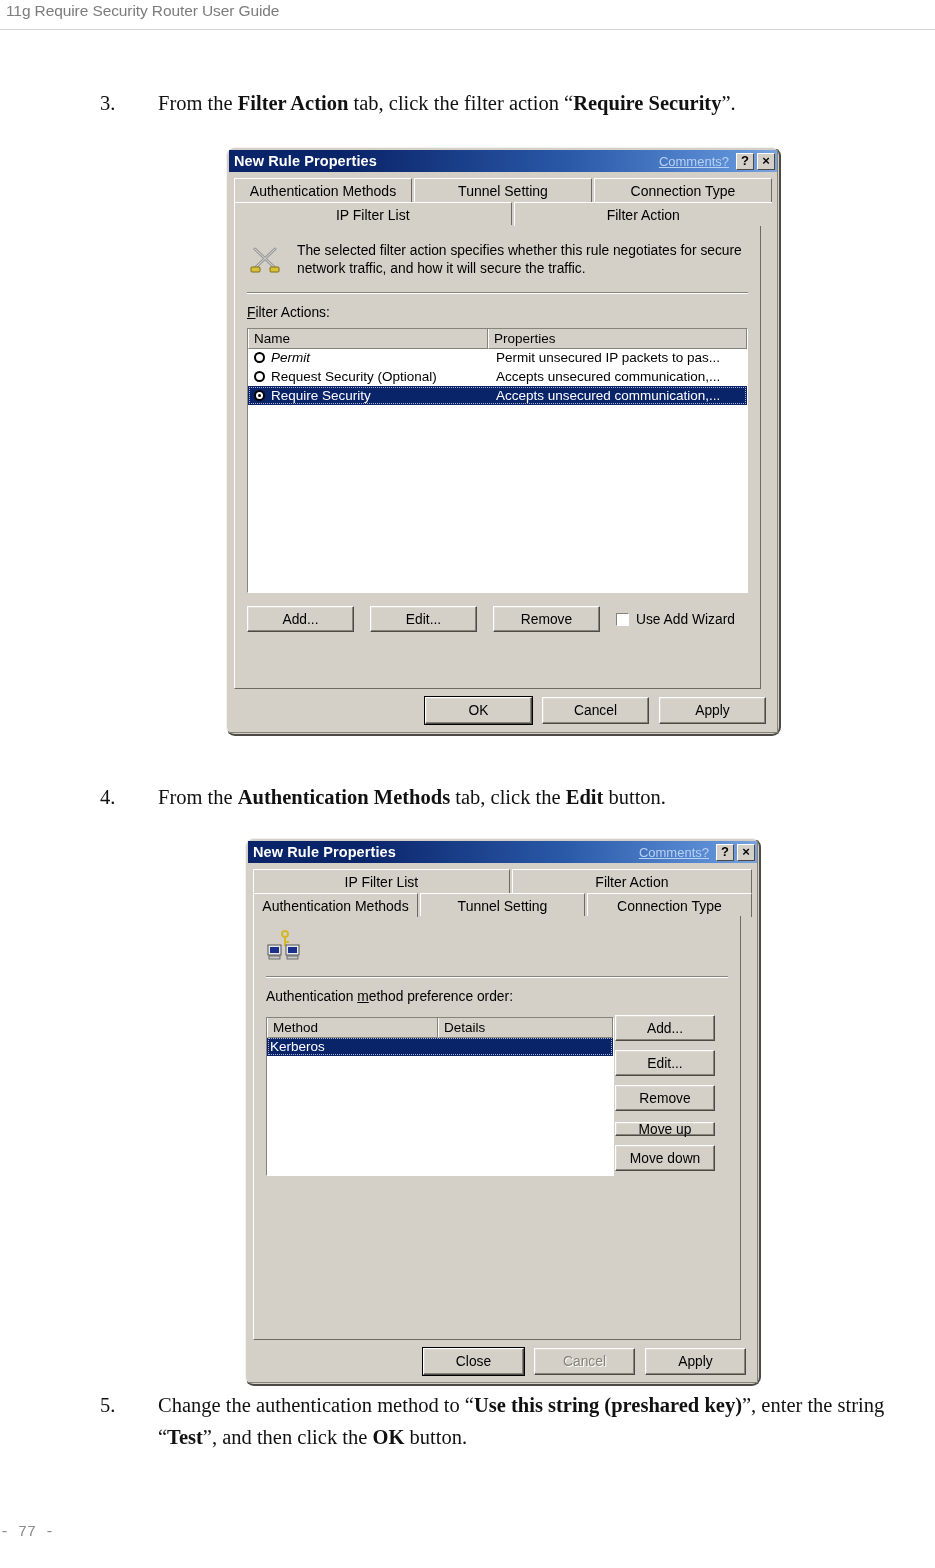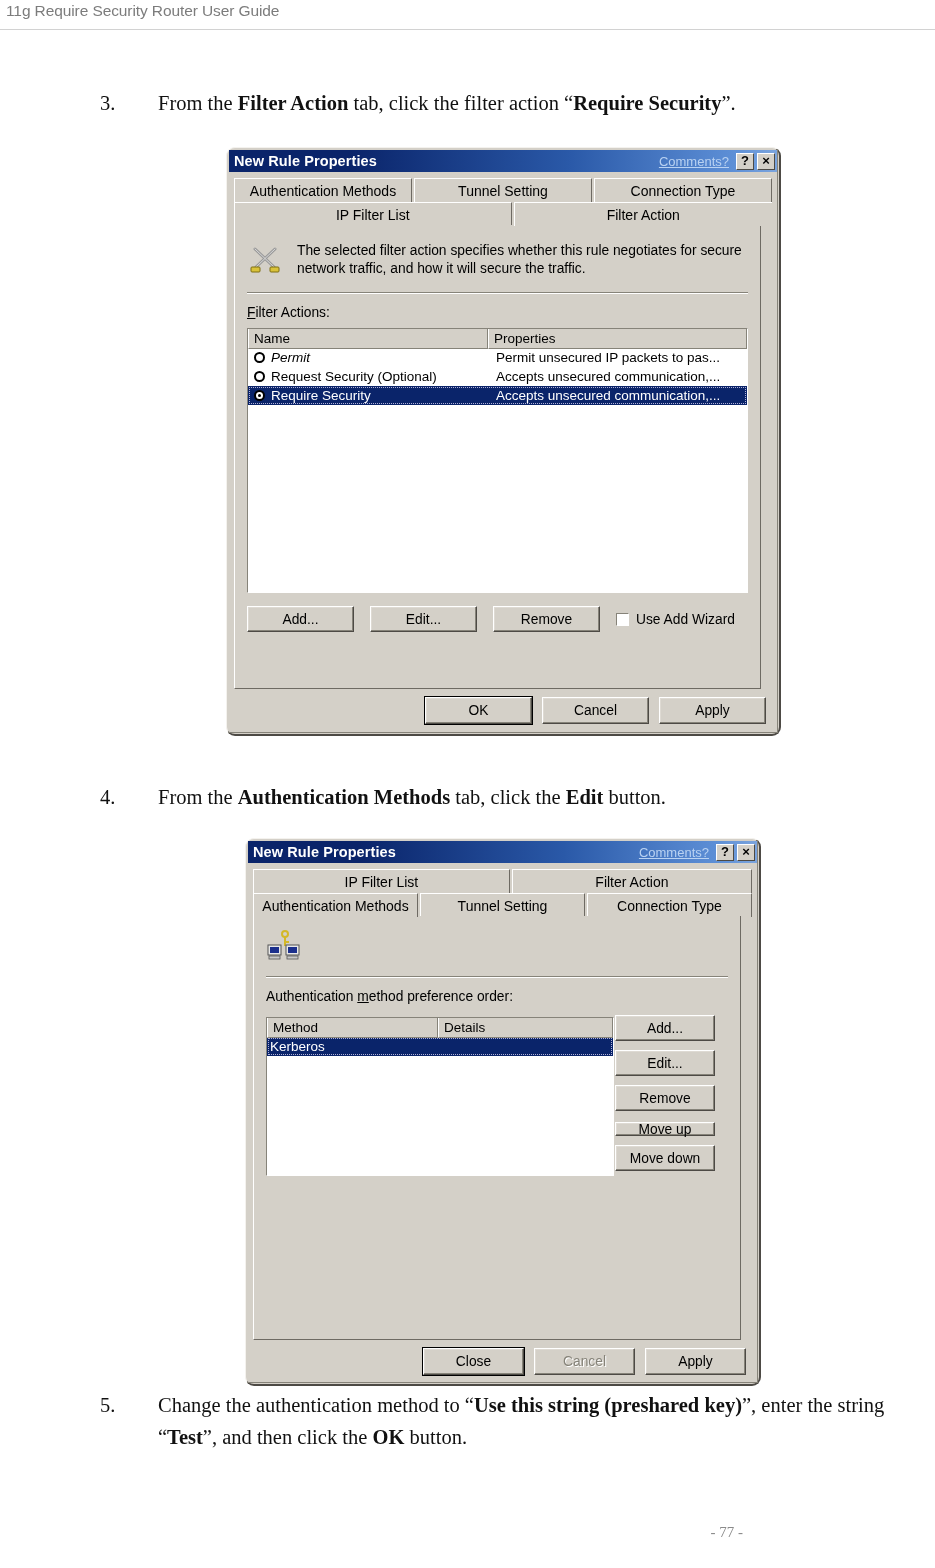--- a/index.html
+++ b/index.html
@@ -58,22 +58,22 @@
   #step3 { left: 100px; top: 88px; width: 800px; }
   #step4 { left: 100px; top: 782px; width: 800px; }
   #step5 { left: 100px; top: 1390px; width: 835px; }
 
   
   .page-footer {
     position: absolute;
     top: 1524px;
     left: 0;
     width: 743px;
-    text-align: right;
-    font-family: Liberation Serif, serif;
+    text-align: left;
+    font-family: Liberation Mono, monospace;
     font-size: 15px;
     color: #8a8a8a;
   }
 
   
   .win-dialog {
     position: absolute;
     background: #d4d0c8;
     border-top: 1px solid #f4f2ee;
     border-left: 1px solid #f4f2ee;

